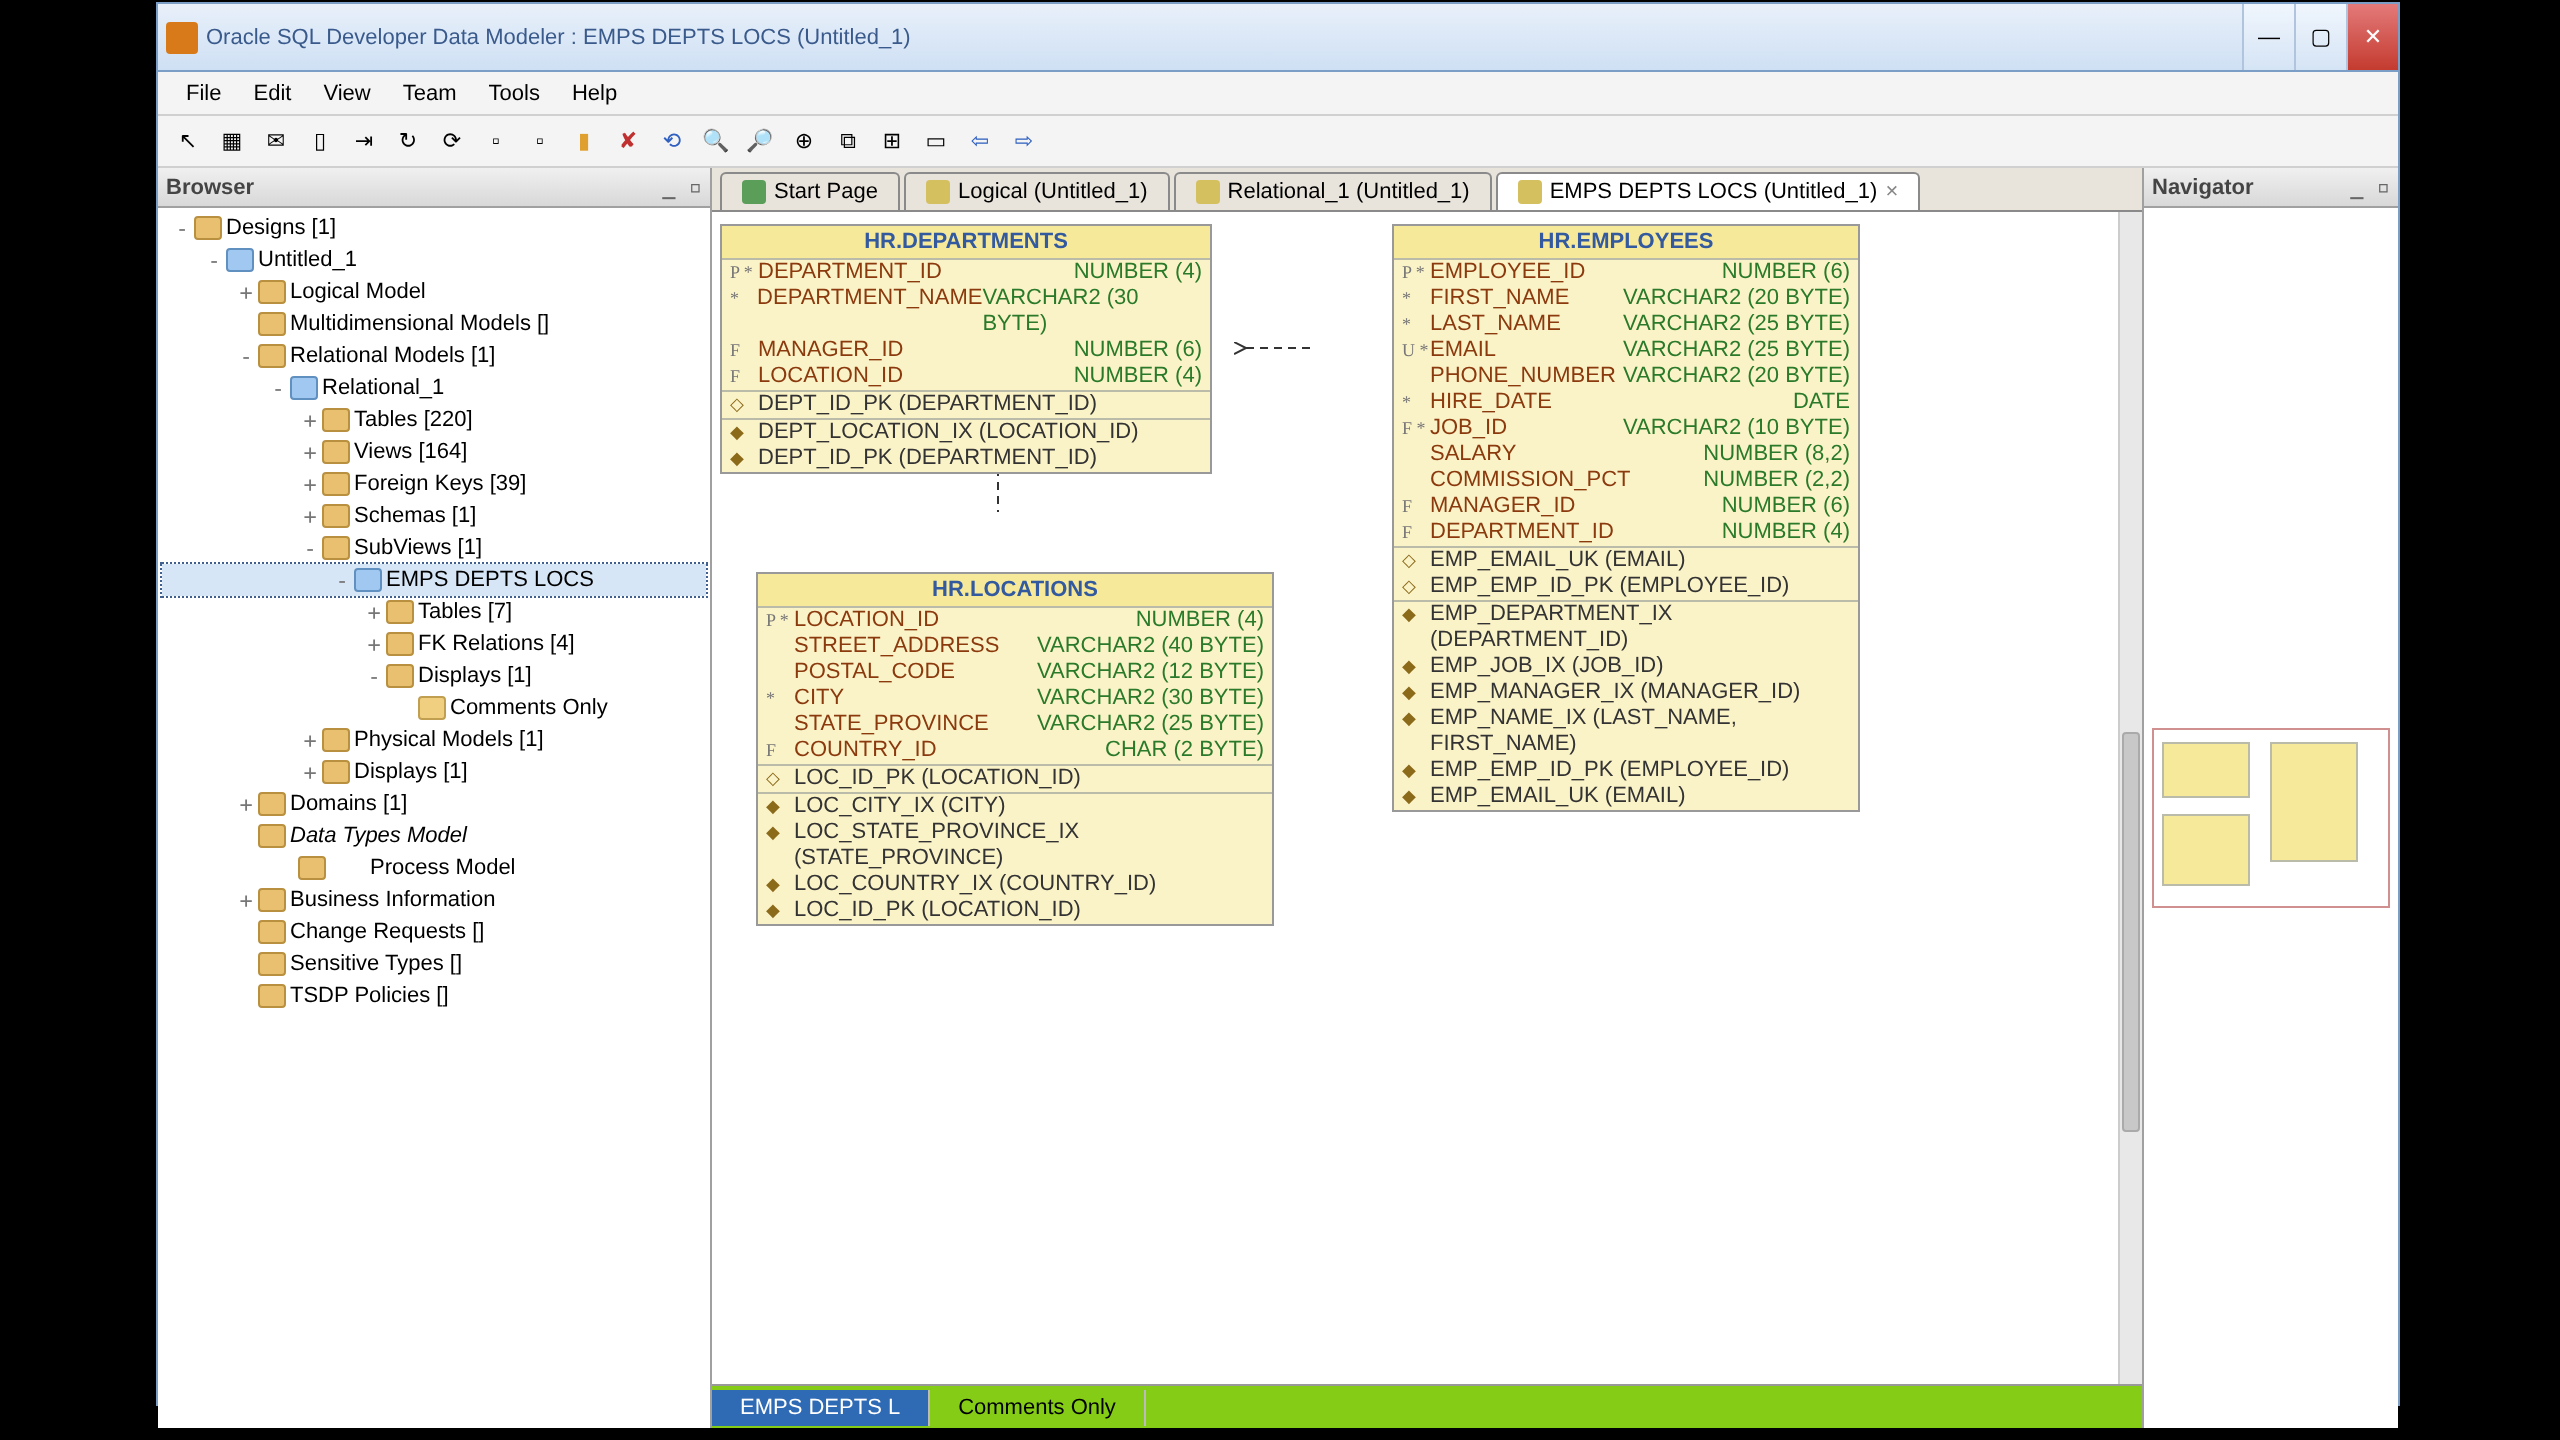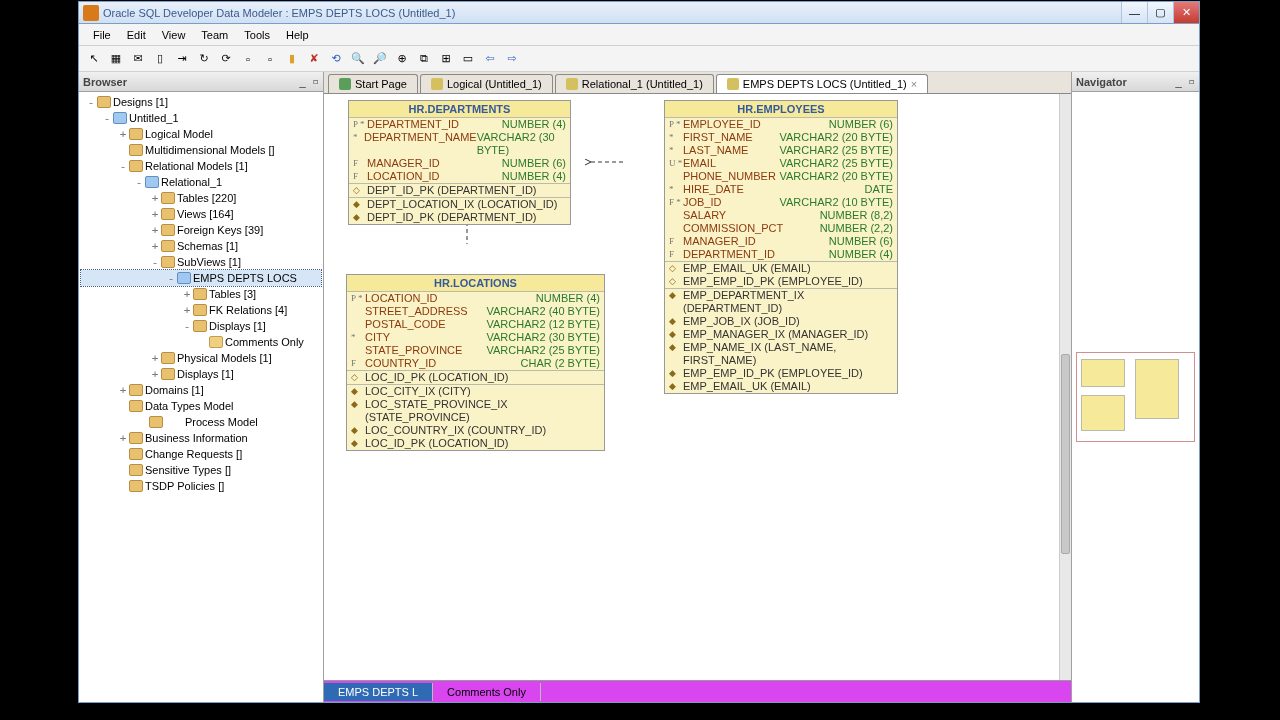--- a/index.html
+++ b/index.html
@@ -1,29 +1,29 @@
 <!DOCTYPE html>
 <html><head>
 <meta charset="utf-8">
 <style>
 *{box-sizing:border-box;margin:0;padding:0;font-family:Tahoma,Arial,sans-serif;font-size:11px}
 body{background:#000;width:1280px;height:720px;overflow:hidden;position:relative}
 .app-frame{position:absolute;left:78px;top:1px;width:1122px;height:702px;background:#fff;border:1px solid #7a9ec5}
-.titlebar{height:22px;background:linear-gradient(#e8f0fa,#cfe0f4);display:flex;align-items:center;padding-left:4px;border-bottom:1px solid #7a9ec5}
+.titlebar{height:34px;background:linear-gradient(#e8f0fa,#cfe0f4);display:flex;align-items:center;padding-left:4px;border-bottom:1px solid #7a9ec5}
 .titlebar .icon{width:16px;height:16px;background:#d97a1a;border-radius:2px;margin-right:4px}
 .titlebar .title{color:#3a5a8c;flex:1}
 .titlebar .winbtns{display:flex;height:100%}
 .titlebar .wb{width:26px;display:flex;align-items:center;justify-content:center;border-left:1px solid #b0c4de;background:linear-gradient(#f0f6fd,#d5e4f5)}
 .titlebar .wb.close{background:linear-gradient(#e37a7a,#c43b2f);color:#fff}
 .menubar{height:22px;display:flex;align-items:center;padding-left:6px;background:#f4f4f4;border-bottom:1px solid #d0d0d0}
 .menubar span{padding:2px 8px;cursor:default}
 .toolbar{height:26px;display:flex;align-items:center;padding-left:6px;gap:4px;background:#f4f4f4;border-bottom:1px solid #d0d0d0}
 .tb{width:18px;height:18px;display:flex;align-items:center;justify-content:center;border:1px solid transparent}
 .main{display:flex;height:calc(100% - 70px)}
-.browser-panel{width:245px;border-right:1px solid #a0a0a0;display:flex;flex-direction:column}
+.browser-panel{width:277px;border-right:1px solid #a0a0a0;display:flex;flex-direction:column}
 .panel-hdr{height:20px;background:linear-gradient(#f0f0f0,#d8d8d8);border-bottom:1px solid #a0a0a0;display:flex;align-items:center;padding:0 4px;font-weight:bold;color:#444}
 .panel-hdr .min{margin-left:auto;font-family:monospace;color:#666}
 .tree{flex:1;overflow:auto;padding:2px;background:#fff}
 .tree-node{white-space:nowrap;display:flex;align-items:center;height:16px;cursor:default}
 .tree-node.sel{background:#d6e6f7;outline:1px dotted #406090}
 .tw{display:inline-block;width:12px;text-align:center;color:#777;font-family:monospace}
 .ti{display:inline-block;width:14px;height:12px;margin-right:2px;border-radius:2px}
 .ti.fold{background:#e8c070;border:1px solid #b89040}
 .ti.box{background:#a0c8f0;border:1px solid #6090c0}
 .ti.tbl{background:#e8c070;border:1px solid #b89040}
@@ -38,21 +38,21 @@
 .entity{position:absolute;border:1px solid #999;background:#fbf3c8}
 .entity-hdr{background:#f7e99a;text-align:center;font-weight:bold;color:#335a9e;padding:2px 0;border-bottom:1px solid #bba}
 .cols{border-bottom:1px solid #bba}
 .row{display:flex;padding:0 4px;line-height:13px;font-family:"Courier New",monospace;font-size:10px}
 .row .k{width:14px;color:#777;font-family:Tahoma;font-size:9px}
 .row .n{flex:1;color:#8b3a0e}
 .row .t{color:#2a7a2a}
 .idx .row .n{color:#333}
 .idx .row .k{color:#8b6a1a}
 .sub-pk{border-bottom:1px solid #bba}
-.bottom-tabs{height:22px;display:flex;align-items:center;border-top:1px solid #999;background:#d946ef}
+.bottom-tabs{height:22px;display:flex;align-items:center;border-top:1px solid #999;background:#84cc16}
 .btab{padding:3px 14px;border-right:1px solid #bbb;cursor:default}
 .btab.active{background:#2f6ab5;color:#fff}
 .nav-panel{width:128px;border-left:1px solid #a0a0a0;display:flex;flex-direction:column;background:#fff}
 .nav-thumb{margin:260px 4px 0;height:90px;border:1px solid #d09090;background:#fff;position:relative}
 .nav-thumb .mini{position:absolute;background:#f7e99a;border:1px solid #bba}
 svg.conn{position:absolute;inset:0;pointer-events:none}
 .scroll-v{position:absolute;right:0;top:0;bottom:0;width:12px;background:#e8e8e8;border-left:1px solid #ccc}
 .scroll-v .track{position:absolute;left:1px;right:1px;top:260px;height:200px;background:#c8c8c8;border:1px solid #aaa;border-radius:2px}
 </style>
 </head>
@@ -164,21 +164,21 @@
             <span>SubViews [1]</span>
           </div>
           <div class="tree-node sel" style="padding-left: 84px;">
             <span class="tw">-</span>
             <span class="ti box"></span>
             <span>EMPS DEPTS LOCS</span>
           </div>
           <div class="tree-node" style="padding-left: 100px;">
             <span class="tw">+</span>
             <span class="ti tbl"></span>
-            <span>Tables [3]</span>
+            <span>Tables [7]</span>
           </div>
           <div class="tree-node" style="padding-left: 100px;">
             <span class="tw">+</span>
             <span class="ti tbl"></span>
             <span>FK Relations [4]</span>
           </div>
           <div class="tree-node" style="padding-left: 100px;">
             <span class="tw">-</span>
             <span class="ti tbl"></span>
             <span>Displays [1]</span>
@@ -196,21 +196,21 @@
           <div class="tree-node" style="padding-left: 68px;">
             <span class="tw">+</span>
             <span class="ti tbl"></span>
             <span>Displays [1]</span>
           </div>
           <div class="tree-node" style="padding-left: 36px;">
             <span class="tw">+</span>
             <span class="ti fold"></span>
             <span>Domains [1]</span>
           </div>
-          <div class="tree-node" style="padding-left: 36px;">
+          <div class="tree-node" style="padding-left: 36px; font-style: italic;">
             <span class="tw">&nbsp;</span>
             <span class="ti fold"></span>
             <span>Data Types Model</span>
           </div>
           <div class="tree-node" style="padding-left: 36px; gap: 20px;">
             <span class="tw">&nbsp;</span>
             <span class="ti fold"></span>
             <span>Process Model</span>
           </div>
           <div class="tree-node" style="padding-left: 36px;">
@@ -262,21 +262,21 @@
             <defs>
               <marker id="arr" markerWidth="8" markerHeight="8" refX="6" refY="3" orient="auto">
                   <path d="M0,0 L6,3 L0,6" fill="none" stroke="#333"></path>
                 </marker>
             </defs>
             <line x1="267" y1="68" x2="339" y2="68" stroke="#333" stroke-dasharray="4,3" marker-end="url(#arr)" marker-start="url(#arr)"></line>
             <line x1="143" y1="128" x2="143" y2="178" stroke="#333" stroke-dasharray="4,3" marker-end="url(#arr)"></line>
             <path d="M370 274 L370 530 L520 530 L520 274" stroke="#333" fill="none" stroke-dasharray="4,3" marker-end="url(#arr)"></path>
           </svg>
 
-          <div class="entity" id="ent-dept" style="left:24px;top:6px;width:223px">
+          <div class="entity" id="ent-dept" style="left:4px;top:6px;width:246px">
               <div class="entity-hdr">HR.DEPARTMENTS</div>
               <div class="cols">
                 <div class="row">
                   <span class="k">P *</span>
                   <span class="n">DEPARTMENT_ID</span>
                   <span class="t">NUMBER (4)</span>
                 </div>
                 <div class="row">
                   <span class="k">  *</span>
                   <span class="n">DEPARTMENT_NAME</span>

